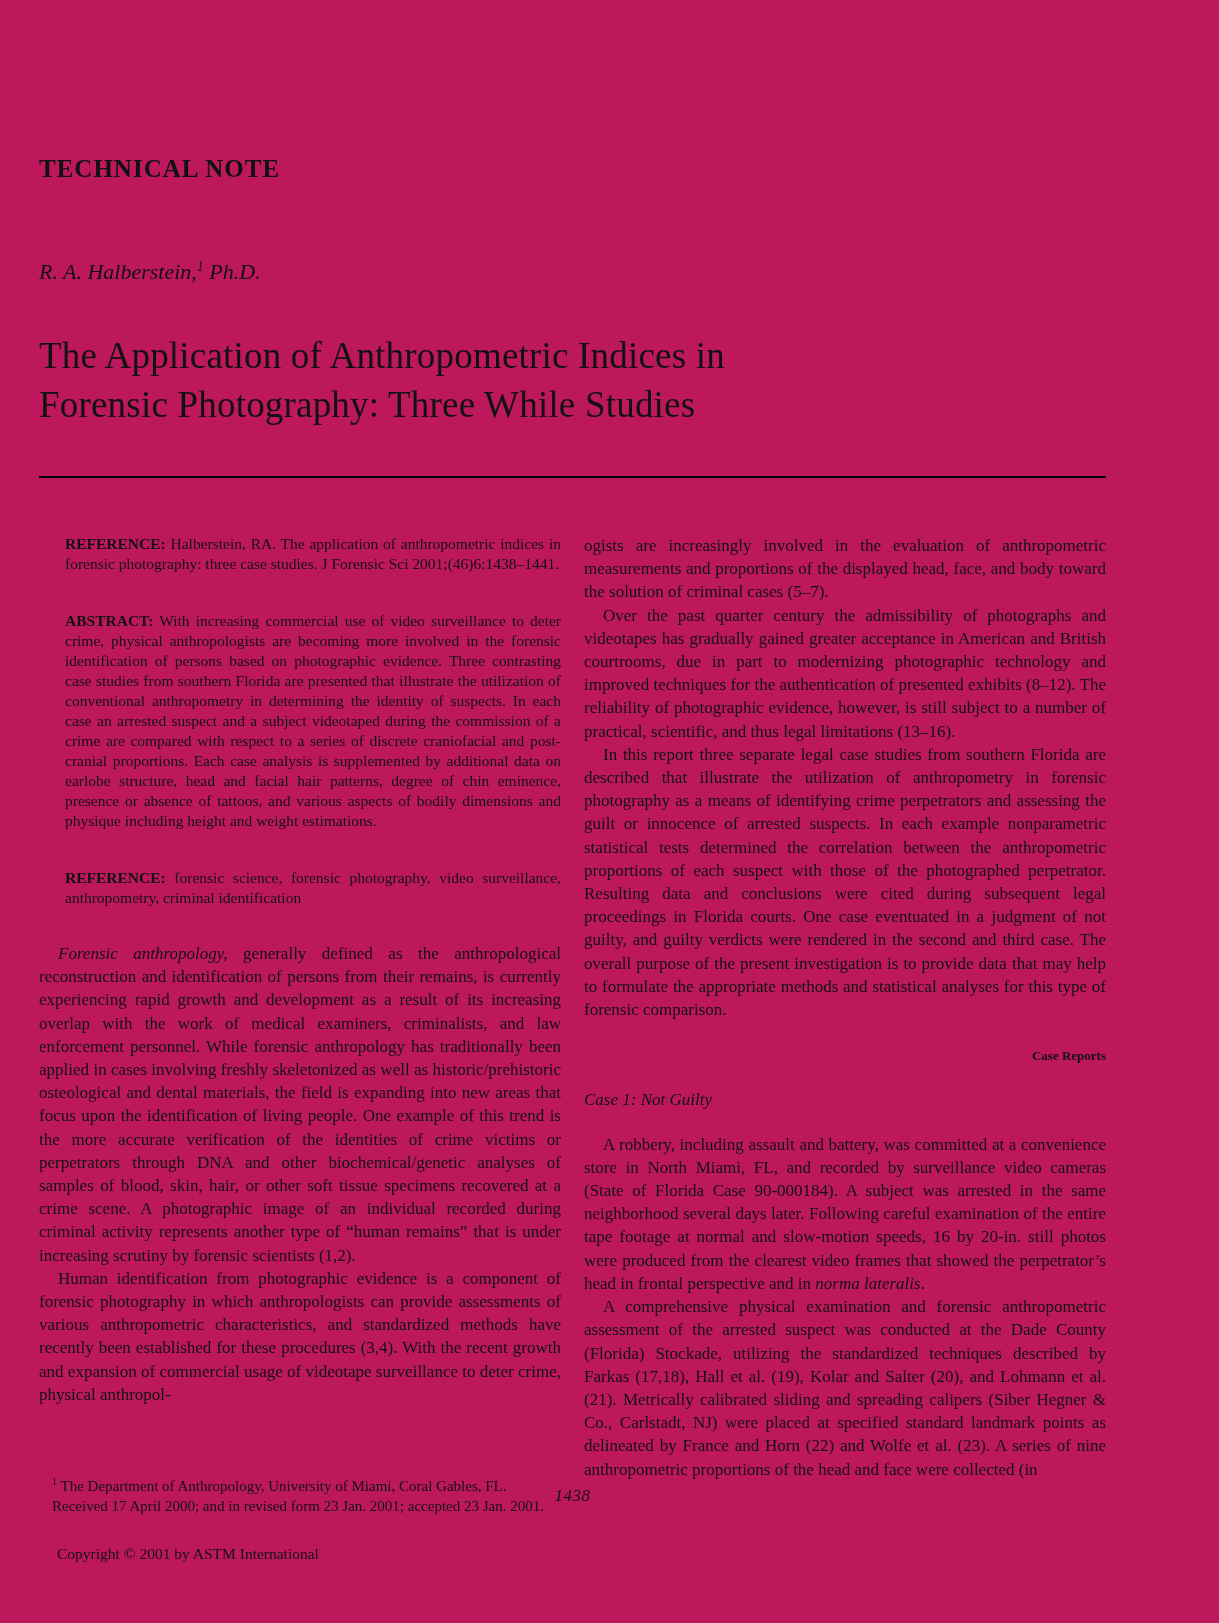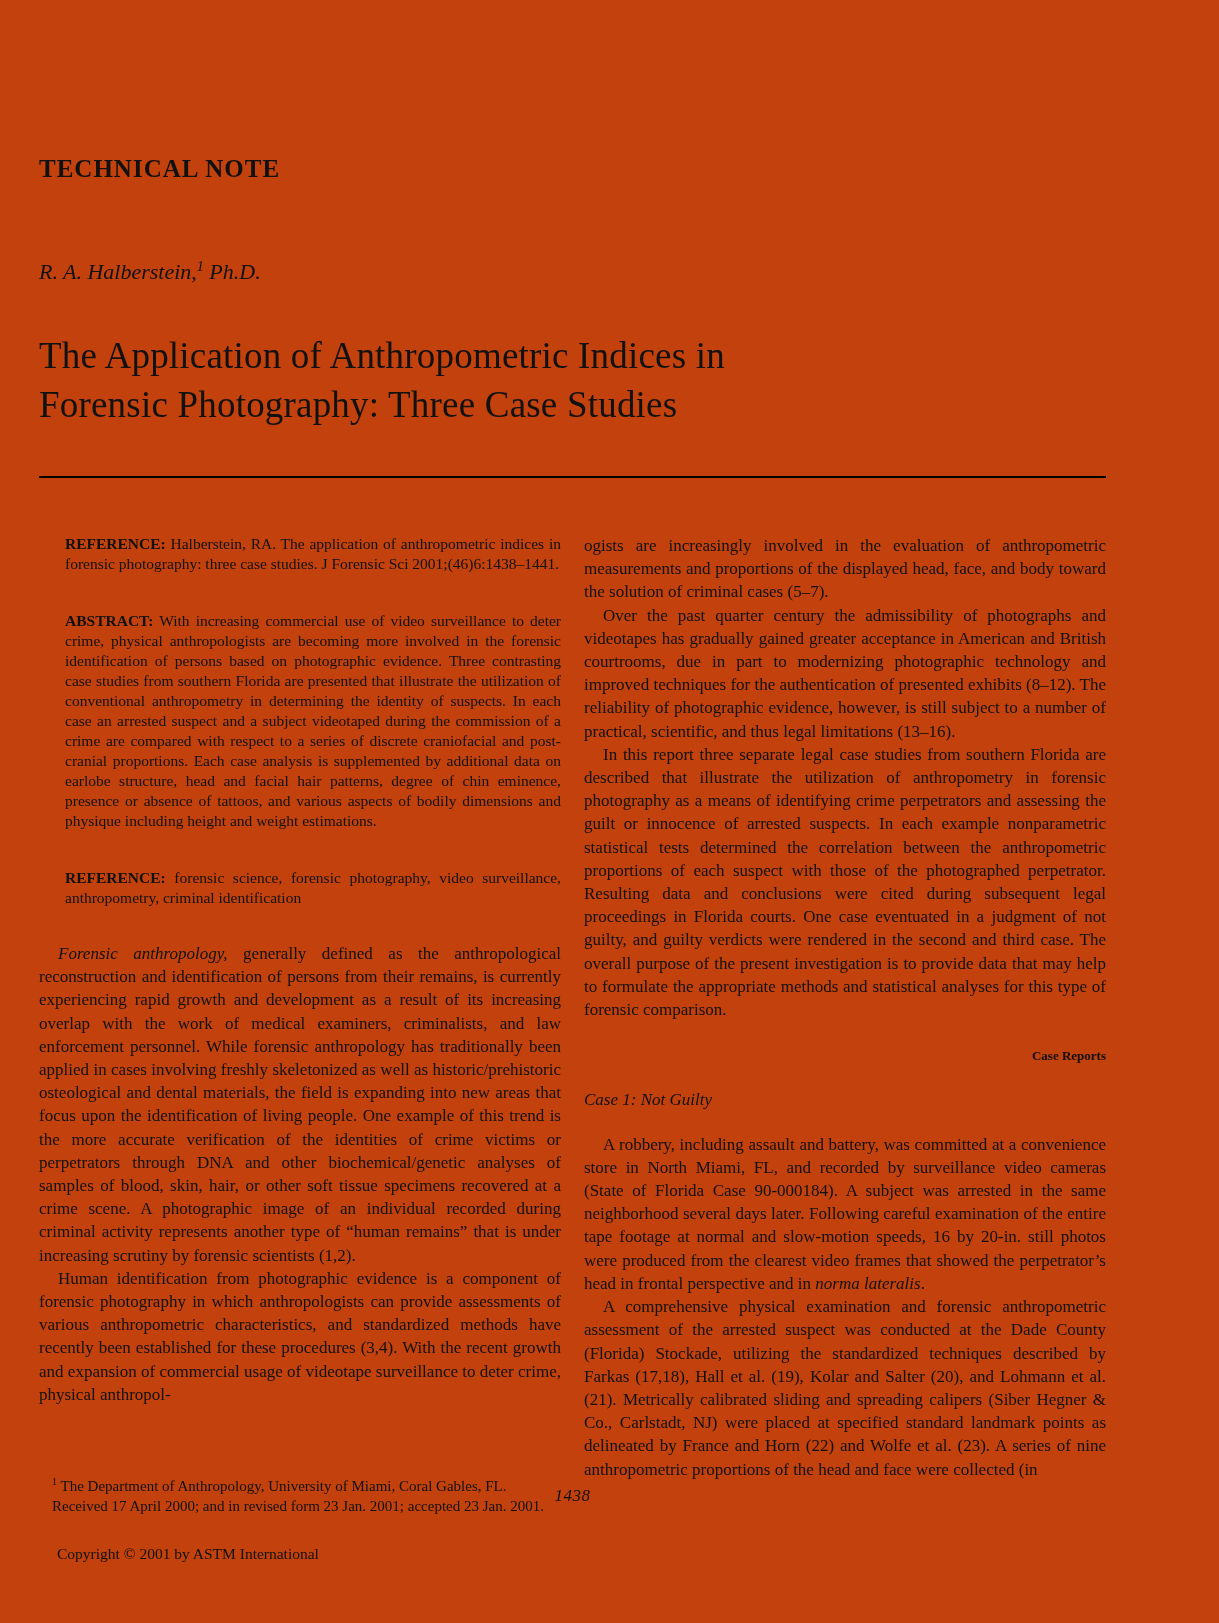--- a/index.html
+++ b/index.html
@@ -12,21 +12,21 @@
     height: 1623px;
     font-family: "Liberation Serif", serif;
     color: #111;
   }
   .page {
     position: relative;
     width: 1219px;
     height: 1623px;
     box-sizing: border-box;
     padding: 155px 113px 0 39px;
-    background: #c2410c;
+    background: #be185d;
     overflow: hidden;
   }
   h1, h2, h3, p { margin: 0; padding: 0; }
 
   
   .section-label {
     font-size: 25px;
     font-weight: 700;
     letter-spacing: 1px;
   }
@@ -129,21 +129,21 @@
 
 <div class="page">
 
   <header>
     <div class="section-label">TECHNICAL NOTE</div>
 
     <div class="author-line"><span>R. A. Halberstein,</span><sup>1</sup><span> Ph.D.</span></div>
 
     <h1 class="article-title">
       <span class="title-line">The Application of Anthropometric Indices in</span>
-      <span class="title-line">Forensic Photography: Three Case Studies</span>
+      <span class="title-line">Forensic Photography: Three While Studies</span>
     </h1>
 
     <div class="title-rule"></div>
   </header>
 
   <main class="columns">
 
     <section class="col">
       <div class="front-matter">
         <p class="fm-block"><span class="fm-label">REFERENCE:</span><span> Halberstein, RA. The application of anthropometric indices in forensic photography: three case studies. J Forensic Sci 2001;(46)6:1438–1441.</span></p>

